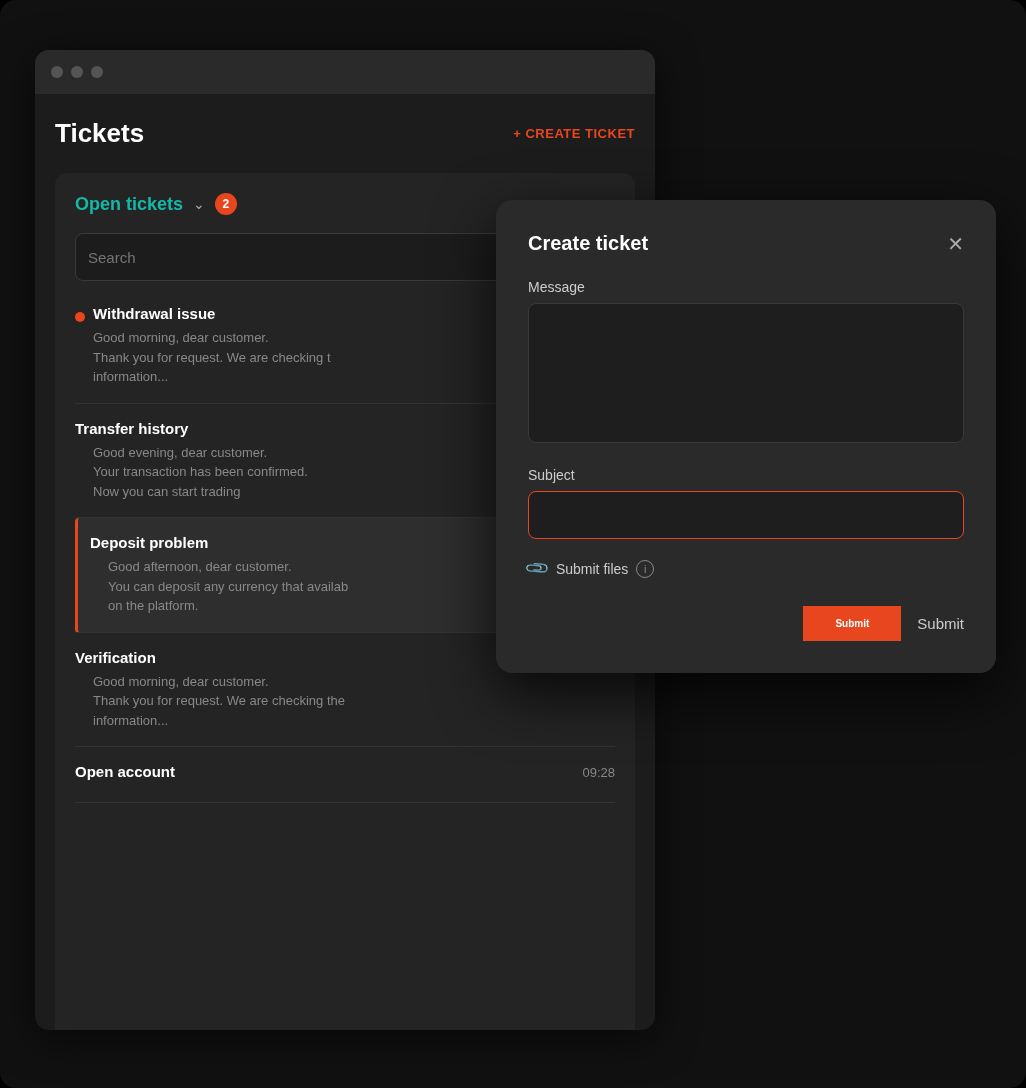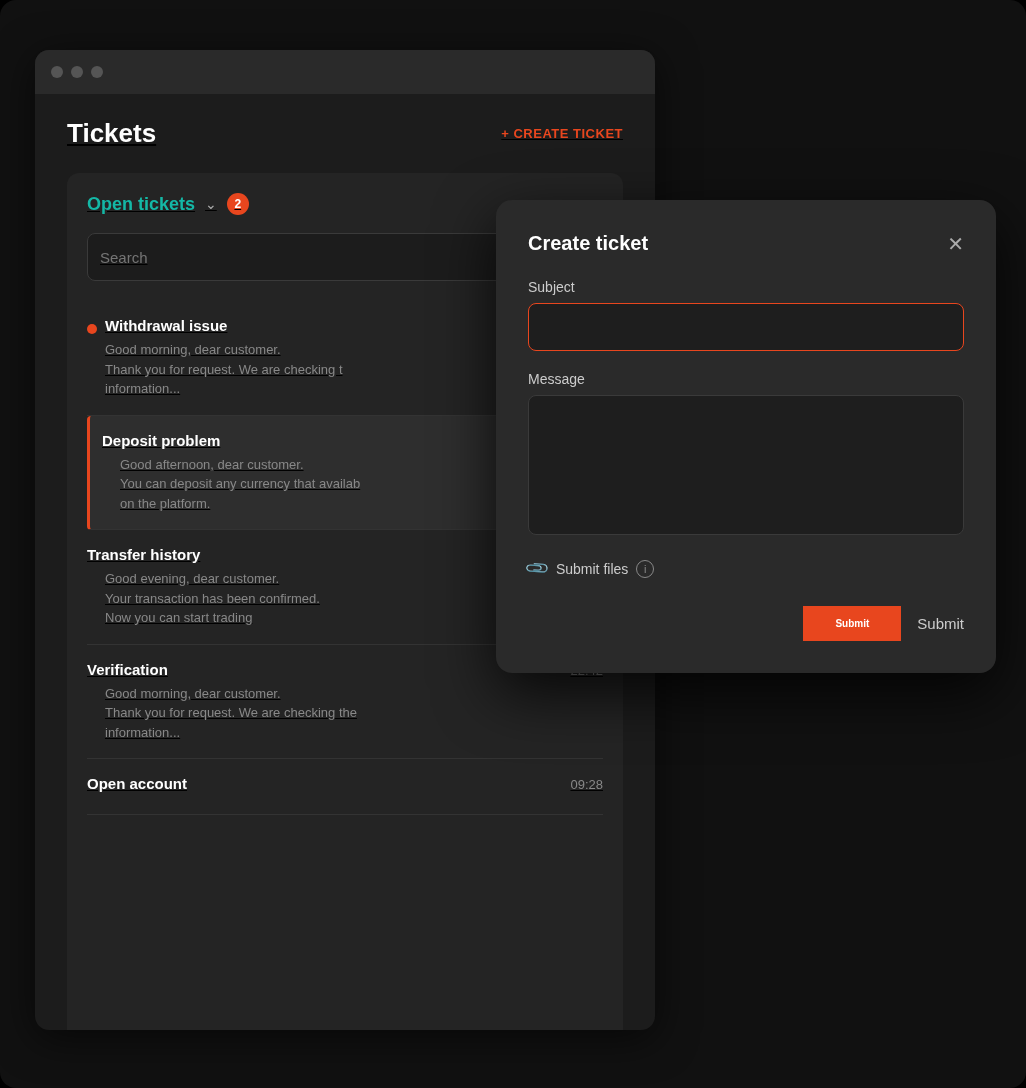--- a/index.html
+++ b/index.html
@@ -48,22 +48,21 @@
     }
 
     .traffic-light {
       width: 12px;
       height: 12px;
       border-radius: 50%;
       background: #555;
     }
 
     .page-content {
-      padding: 24px 32px;
-      text-decoration: underline;
+      padding: 24px 20px;
     }
 
     .page-header {
       display: flex;
       justify-content: space-between;
       align-items: center;
       margin-bottom: 24px;
     }
 
     .page-title {
@@ -120,21 +119,21 @@
       display: flex;
       align-items: center;
       justify-content: center;
       font-size: 12px;
       font-weight: 700;
     }
 
     .search-row {
       display: flex;
       gap: 10px;
-      margin-bottom: 20px;
+      margin-bottom: 8px;
     }
 
     .search-input-wrap {
       flex: 1;
       background: #1c1c1c;
       border: 1px solid #3a3a3a;
       border-radius: 8px;
       display: flex;
       align-items: center;
       padding: 0 12px;
@@ -391,44 +390,44 @@
               <div class="ticket-dot"></div>
               <span class="ticket-title">Withdrawal issue</span>
             </div>
             <div class="ticket-preview">
               Good morning, dear customer.<br>
               Thank you for request. We are checking t<br>
               information...
             </div>
           </div>
 
+          <div class="ticket-item">
+            <div class="ticket-item-header">
+              <span class="ticket-title">Transfer history</span>
+            </div>
+            <div class="ticket-preview">
+              Good evening, dear customer.<br>
+              Your transaction has been confirmed.<br>
+              Now you can start trading
+            </div>
+          </div>
+
           <div class="ticket-item active">
             <div class="ticket-item-header">
               <span class="ticket-title">Deposit problem</span>
             </div>
             <div class="ticket-preview">
               Good afternoon, dear customer.<br>
               You can deposit any currency that availab<br>
               on the platform.
             </div>
           </div>
 
           <div class="ticket-item">
             <div class="ticket-item-header">
-              <span class="ticket-title">Transfer history</span>
-            </div>
-            <div class="ticket-preview">
-              Good evening, dear customer.<br>
-              Your transaction has been confirmed.<br>
-              Now you can start trading
-            </div>
-          </div>
-
-          <div class="ticket-item">
-            <div class="ticket-item-header">
               <span class="ticket-title">Verification</span>
               <span class="ticket-time">22:42</span>
             </div>
             <div class="ticket-preview">
               Good morning, dear customer.<br>
               Thank you for request. We are checking the<br>
               information...
             </div>
           </div>
 
@@ -445,27 +444,27 @@
     </div>
   </div>
 
   <div class="modal">
     <div class="modal-header">
       <h2 class="modal-title">Create ticket</h2>
       <button class="close-btn">✕</button>
     </div>
 
     <div class="form-group">
+      <label class="form-label">Message</label>
+      <textarea class="form-textarea" placeholder="" style=""></textarea>
+    </div>
+
+    <div class="form-group">
       <label class="form-label">Subject</label>
       <input type="text" class="form-input" placeholder="" style="">
-    </div>
-
-    <div class="form-group">
-      <label class="form-label">Message</label>
-      <textarea class="form-textarea" placeholder="" style=""></textarea>
     </div>
 
     <div class="attach-row">
       <span class="attach-icon">📎</span>
       <span style="cursor:pointer;">Submit files</span>
       <div class="info-icon">i</div>
     </div>
 
     <div class="modal-footer">
       <button class="submit-btn">Submit</button>

